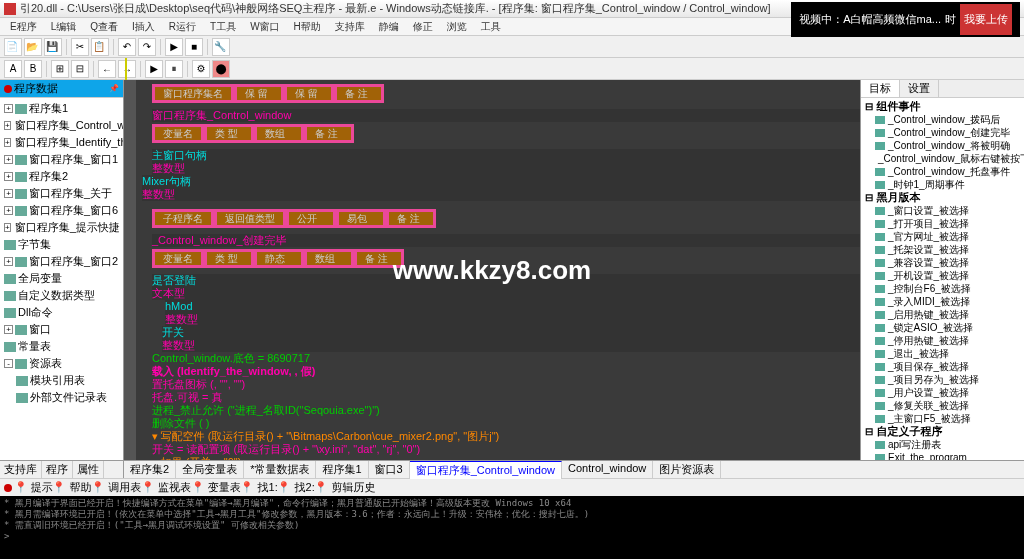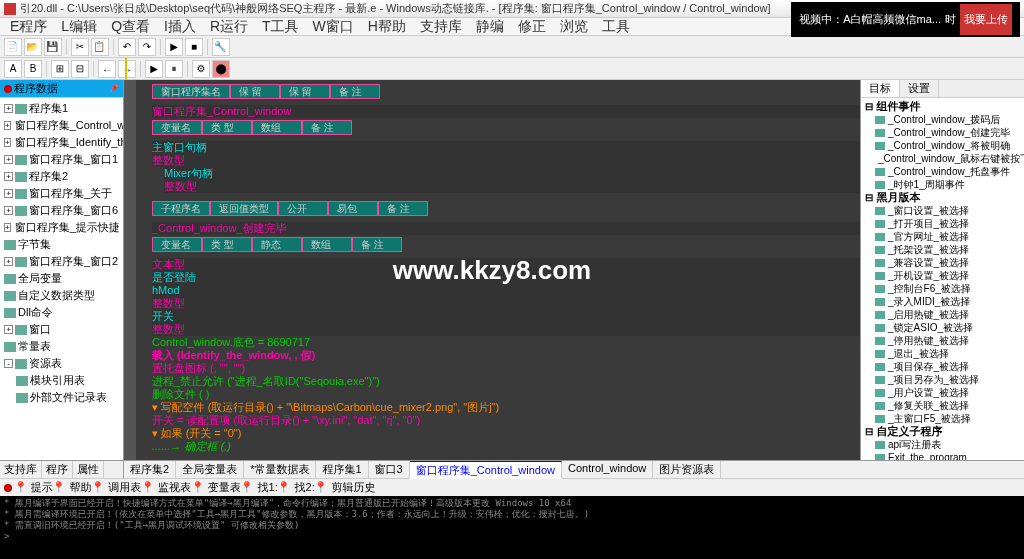--- a/index.html
+++ b/index.html
@@ -2,42 +2,42 @@
 <html><head>
 <meta charset="utf-8">
 <style>
 *{margin:0;padding:0;box-sizing:border-box;font-family:"Microsoft YaHei",SimSun,sans-serif;font-size:11px}
 body{background:#fff;width:1024px;height:559px;overflow:hidden;position:relative}
 .titlebar{height:18px;background:linear-gradient(#fff,#e8e8e8);border-bottom:1px solid #ccc;display:flex;align-items:center;padding:0 4px;color:#333;font-size:10px}
 .titlebar .icon{width:12px;height:12px;background:#c33;margin-right:4px}
 .black-popup{position:absolute;right:4px;top:2px;background:#000;color:#fff;padding:2px 8px;font-size:10px;z-index:10;display:flex;align-items:center;gap:4px}
 .black-popup .close{background:#c33;padding:8px 4px}
 .menubar{height:18px;background:#f5f5f5;display:flex;align-items:center;padding:0 4px;gap:2px;border-bottom:1px solid #ccc}
-.menubar span{padding:0 6px;cursor:pointer;color:#333;font-size:14px}
+.menubar span{padding:0 6px;cursor:pointer;color:#333;font-size:10px}
 .toolbar{height:22px;background:#f0f0f0;display:flex;align-items:center;padding:0 4px;gap:2px;border-bottom:1px solid #ccc}
 .tbtn{width:18px;height:18px;border:1px solid #ccc;background:#fff;display:flex;align-items:center;justify-content:center;font-size:10px}
 .sep{width:1px;height:16px;background:#ccc;margin:0 2px}
 .main{display:flex;height:380px}
 .left-panel{width:124px;background:#fff;border-right:1px solid #999;overflow:auto}
 .panel-title{background:#0ea5e9;padding:1px 4px;font-size:10px;border-bottom:1px solid #ccc;display:flex;align-items:center}
 .pin{margin-left:auto;font-size:8px}
 .tree{padding:2px}
 .tree-item{padding:1px 2px;display:flex;align-items:center;gap:2px;cursor:pointer;font-size:10px;white-space:nowrap}
 .tree-item .exp{width:9px;height:9px;border:1px solid #888;display:inline-flex;align-items:center;justify-content:center;font-size:8px;line-height:1}
 .tree-item .ticon{width:12px;height:10px;background:#6a9;display:inline-block}
 .tree-item.indent1{padding-left:14px}
 .center{flex:1;background:#3a3a3a;position:relative;overflow:hidden}
 .gutter{position:absolute;left:0;top:0;width:12px;height:100%;background:#555}
 .code-area{padding-left:14px;padding-top:2px;font-family:Consolas,monospace;font-size:10px;line-height:13px}
 .c-mag{color:#f0a}
 .c-green{color:#0c0}
 .c-orange{color:#f80}
 .tbl{margin:2px 0 6px 14px}
 .tbl .hrow{display:flex}
-.tbl .hcell{background:#0f766e;color:#ccc;padding:0 8px;border:1px solid #ec4899;min-width:50px;font-size:10px}
+.tbl .hcell{background:#a16207;color:#ccc;padding:0 8px;border:3px solid #ec4899;min-width:50px;font-size:10px}
 .watermark{position:absolute;top:50%;left:50%;transform:translate(-50%,-50%);color:#fff;font-size:26px;font-weight:bold;font-family:Arial;z-index:5;pointer-events:none}
 .right-panel{width:164px;background:#fff;border-left:1px solid #999;overflow:auto;font-size:10px}
 .right-tabs{display:flex;background:#eee;border-bottom:1px solid #ccc}
 .right-tabs span{padding:1px 8px;border-right:1px solid #ccc}
 .right-tabs .active{background:#fff}
 .r-tree{padding:2px}
 .r-item{padding:0 2px 0 12px;display:flex;align-items:center;gap:3px;cursor:pointer;white-space:nowrap;font-size:10px;line-height:13px}
 .r-item.l0{padding-left:2px;font-weight:bold}
 .r-item .ri{width:10px;height:8px;background:#5a9;display:inline-block}
 .bottom-tabs{height:18px;background:#f0f0f0;display:flex;align-items:center;border-top:1px solid #999;font-size:10px}
@@ -230,21 +230,21 @@
             <div class="hcell ">变量名</div>
             <div class="hcell ">类 型</div>
             <div class="hcell ">数组</div>
             <div class="hcell ">备 注</div>
           </div>
         </div>
         <div class="hrow" style="margin-left: 14px;">
           <div class="hcell" style="background: rgb(51, 51, 51); color: rgb(0, 221, 221);">主窗口句柄</div>
           <div class="hcell" style="background: rgb(51, 51, 51); color: rgb(255, 0, 170);">整数型</div>
         </div>
-        <div class="hrow" style="margin-left: 26px;">
+        <div class="hrow" style="margin-left: 4px;">
           <div class="hcell" style="background: rgb(51, 51, 51); color: rgb(0, 221, 221);">Mixer句柄</div>
           <div class="hcell" style="background: rgb(51, 51, 51); color: rgb(255, 0, 170);">整数型</div>
         </div>
         <div style="height: 6px;"></div>
         <div class="tbl">
           <div class="hrow">
             <div class="hcell ">子程序名</div>
             <div class="hcell ">返回值类型</div>
             <div class="hcell ">公开</div>
             <div class="hcell ">易包</div>
@@ -257,34 +257,35 @@
         <div class="tbl">
           <div class="hrow">
             <div class="hcell ">变量名</div>
             <div class="hcell ">类 型</div>
             <div class="hcell ">静态</div>
             <div class="hcell ">数组</div>
             <div class="hcell ">备 注</div>
           </div>
         </div>
         <div class="hrow" style="margin-left: 14px;">
+          <div class="hcell" style="background: rgb(51, 51, 51); color: rgb(0, 221, 221);">是否登陆</div>
           <div class="hcell" style="background: rgb(51, 51, 51); color: rgb(255, 0, 170);">文本型</div>
-          <div class="hcell" style="background: rgb(51, 51, 51); color: rgb(0, 221, 221);">是否登陆</div>
-        </div>
-        <div class="hrow" style="margin-left: 14px;">
+        </div>
+        <div class="hrow" style="margin-left: 27px;">
           <div class="hcell" style="background: rgb(51, 51, 51); color: rgb(0, 221, 221);">hMod</div>
           <div class="hcell" style="background: rgb(51, 51, 51); color: rgb(255, 0, 170);">整数型</div>
         </div>
-        <div class="hrow" style="margin-left: 14px;">
+        <div class="hrow" style="margin-left: 24px;">
           <div class="hcell" style="background: rgb(51, 51, 51); color: rgb(0, 221, 221);">开关</div>
           <div class="hcell" style="background: rgb(51, 51, 51); color: rgb(255, 0, 170);">整数型</div>
         </div>
         <div class="c-green" style="padding-left: 14px;">Control_window.底色 = 8690717</div>
         <div class="c-mag" style="padding-left: 14px; font-weight: bold;">载入 (Identify_the_window, , 假)</div>
         <div class="c-mag" style="padding-left: 14px;">置托盘图标 (, "", "")</div>
+        <div class="c-mag" style="padding-left: 14px;">托盘.可视 = 真</div>
         <div class="c-green" style="padding-left: 14px;">进程_禁止允许 ("进程_名取ID("Seqouia.exe")")</div>
         <div class="c-green" style="padding-left: 14px;">删除文件 ( )</div>
         <div class="c-orange" style="padding-left: 14px;">▾ 写配空件 (取运行目录() + "\Bitmaps\Carbon\cue_mixer2.png", "图片j")</div>
         <div class="c-mag" style="padding-left: 14px;">开关 = 读配置项 (取运行目录() + "\xy.ini", "dat", "rj", "0")</div>
         <div class="c-orange" style="padding-left: 14px;">▾ 如果 (开关 = "0")</div>
         <div class="c-green" style="padding-left: 14px; font-style: italic;">......→ 确定框 (,)</div>
       </div>
   </div>
 
   <div class="right-panel">

